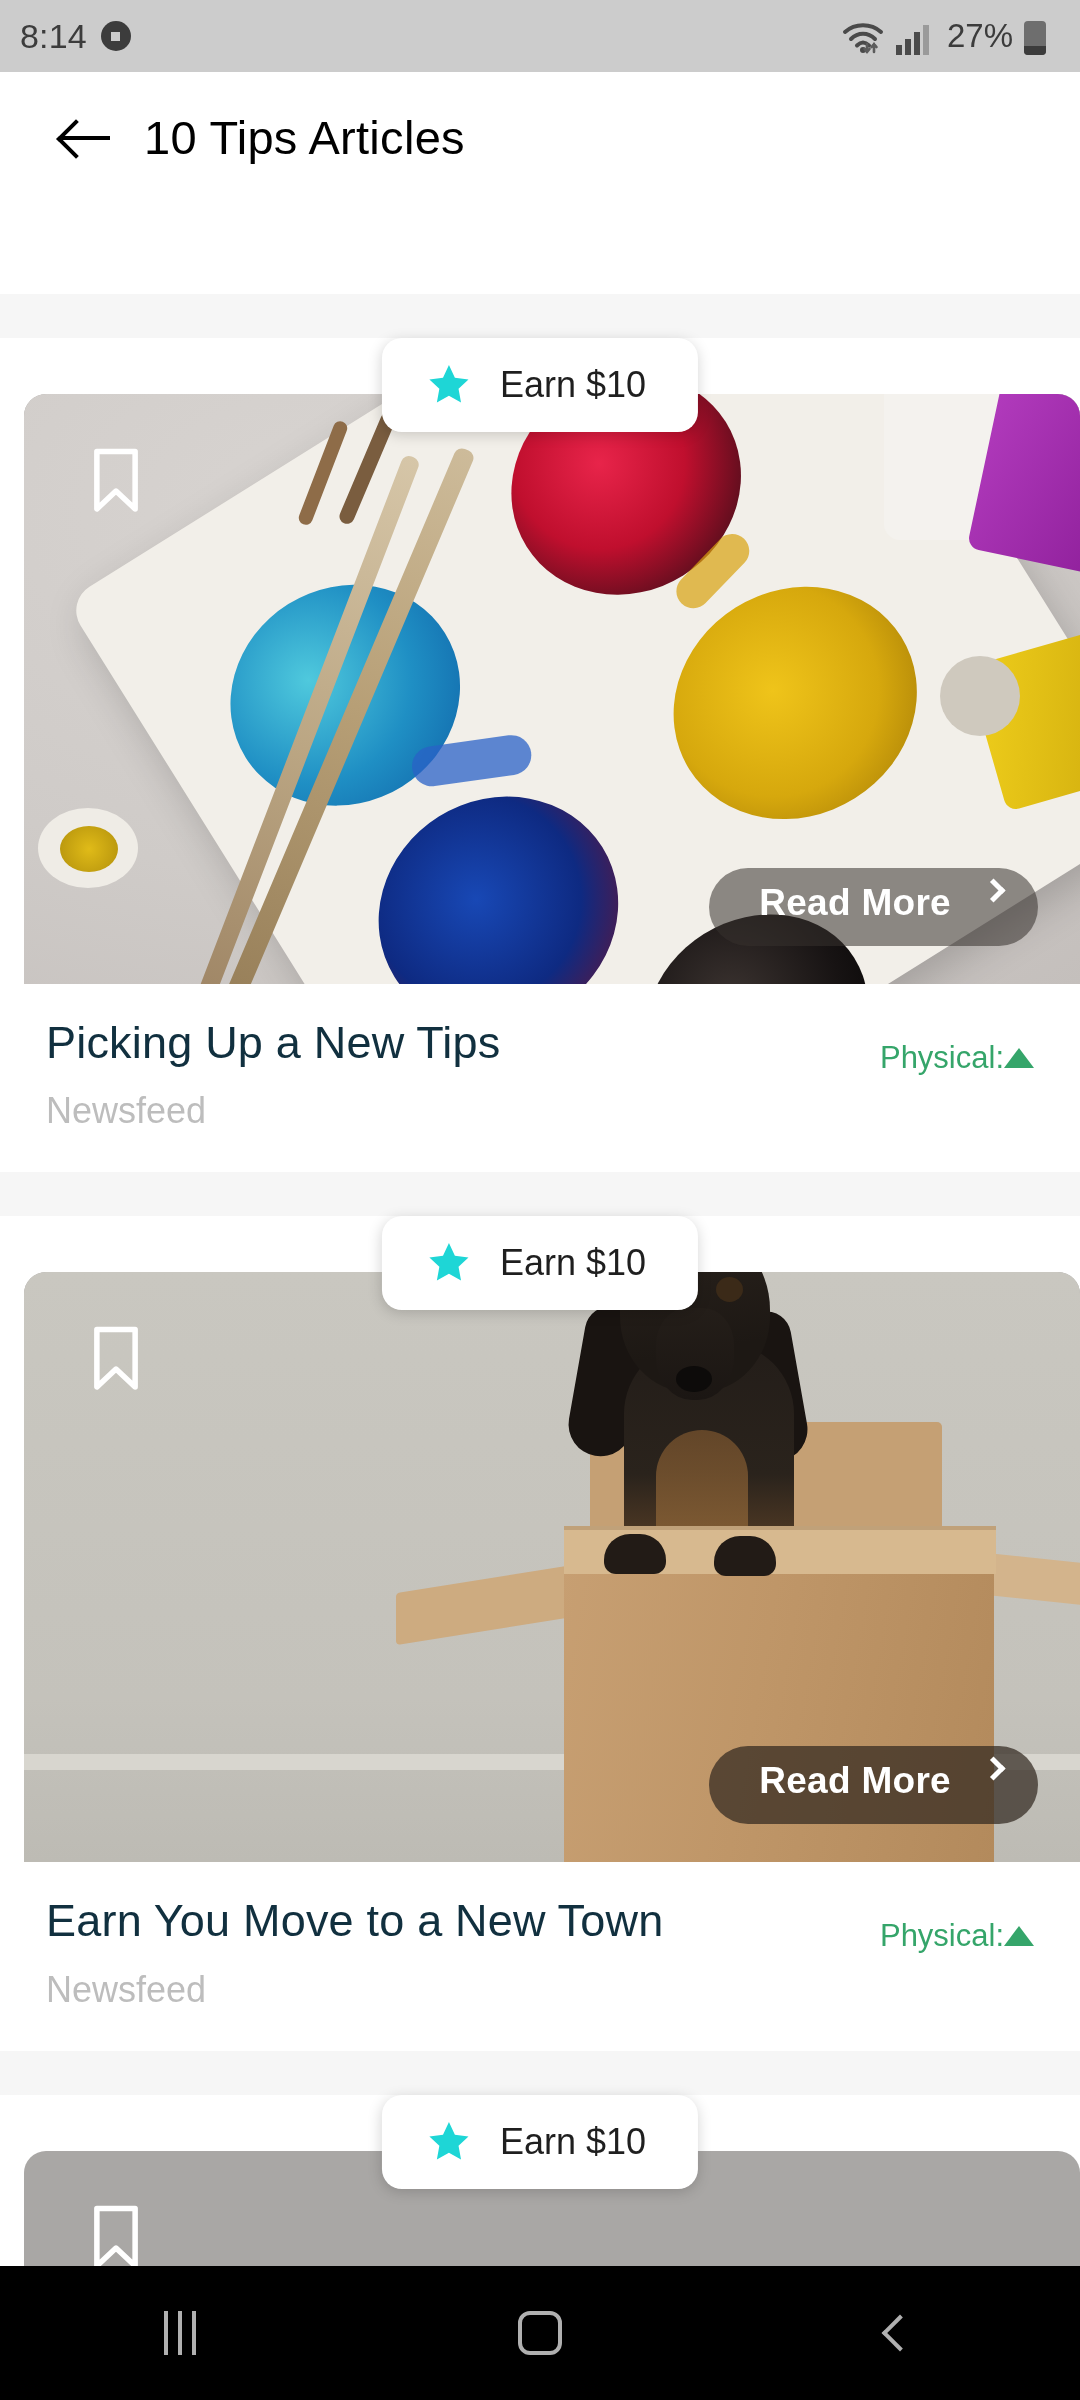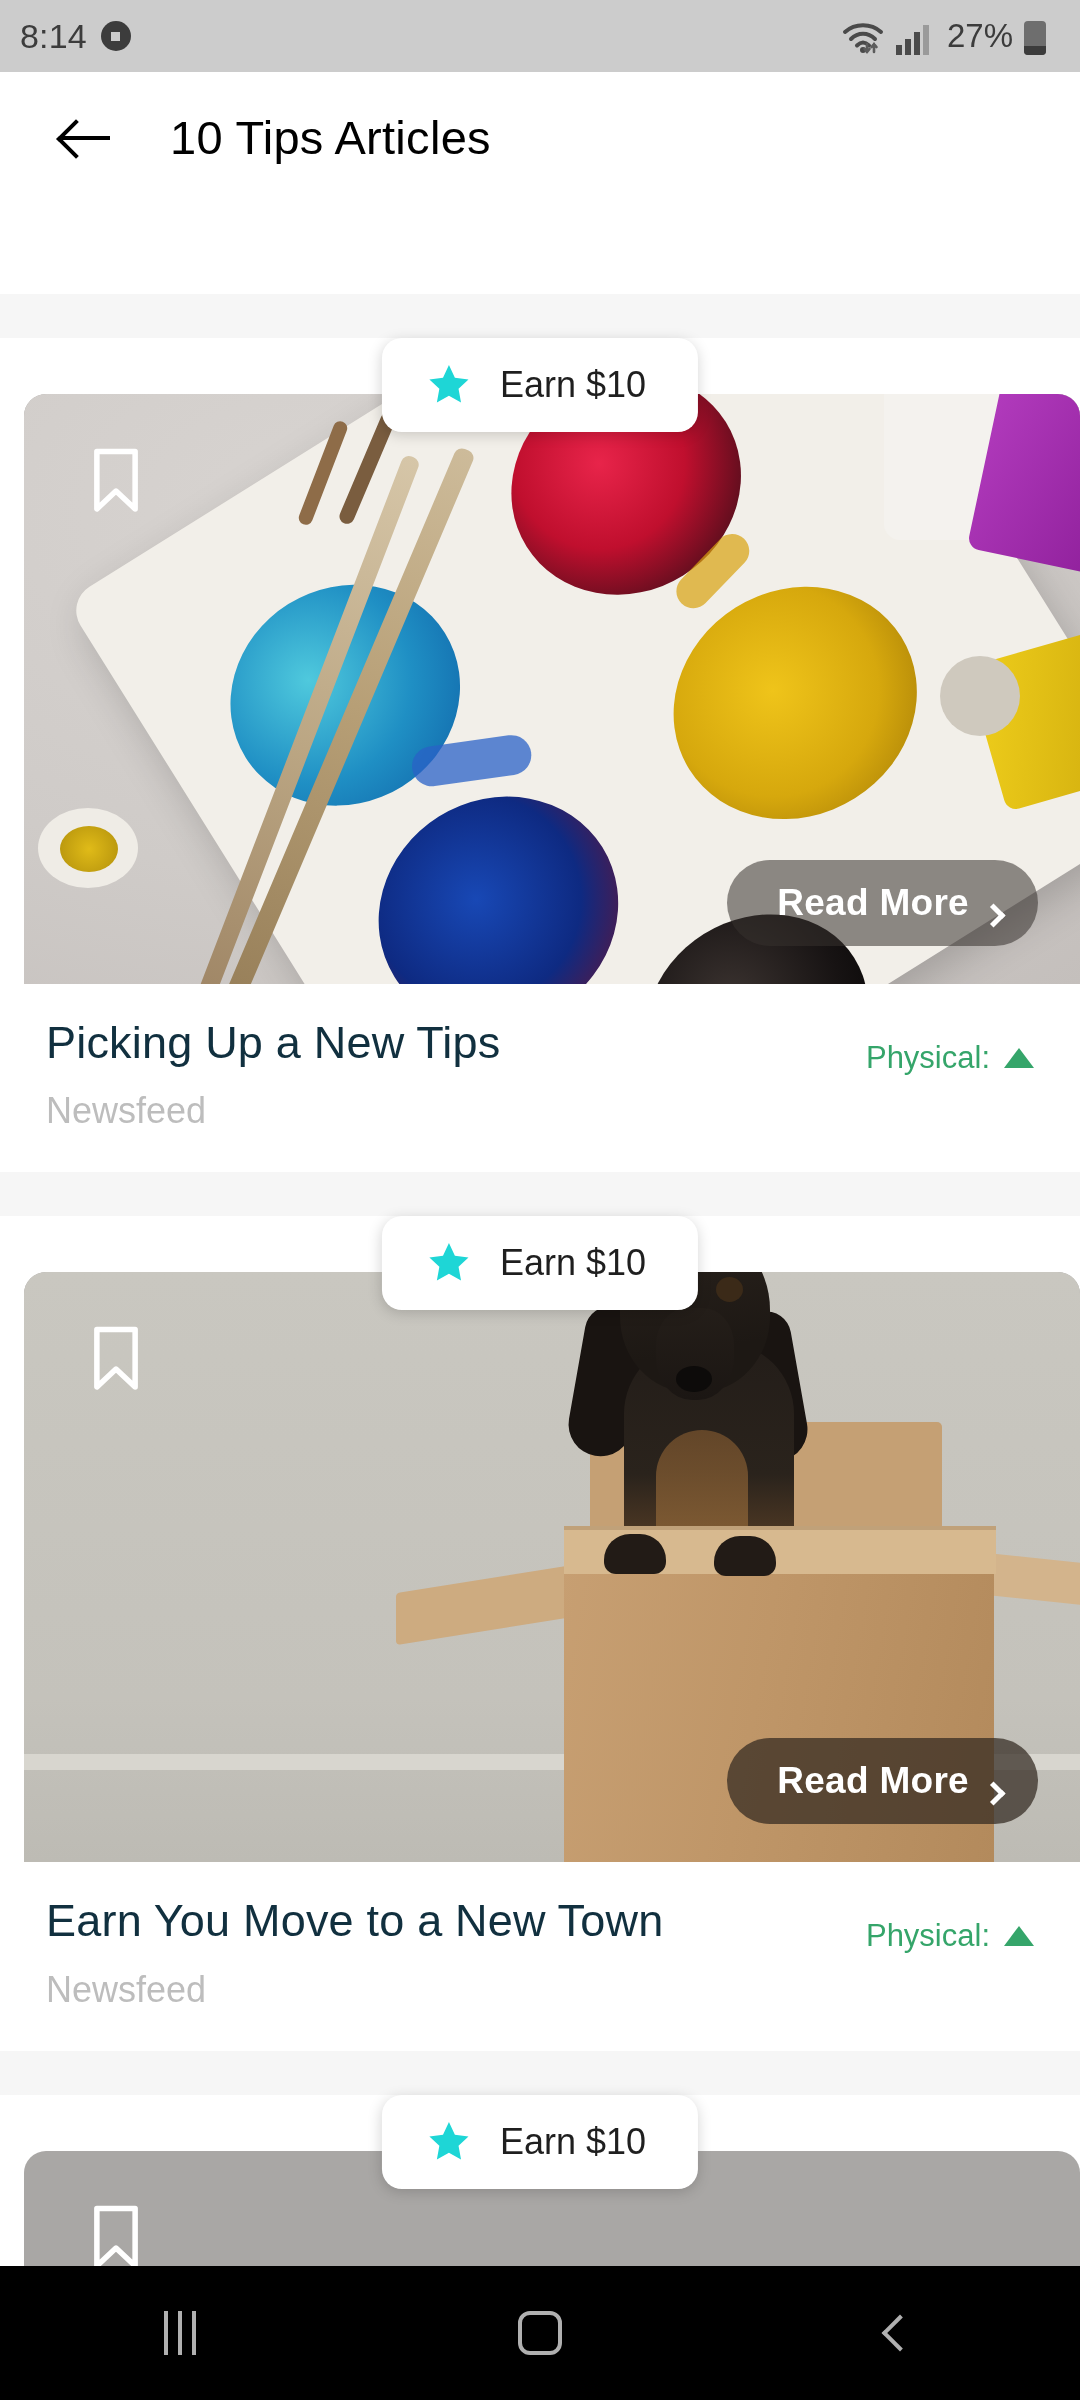--- a/index.html
+++ b/index.html
@@ -25,21 +25,21 @@
   .rec-icon i { width:9px; height:9px; background:#cccccc; display:block; }
   .sb-right { display:flex; align-items:flex-end; gap:11px; }
   .sb-pct { font-size:33px; color:#3c3c3c; margin-left:4px; }
   .batt { width:22px; height:34px; border-radius:4px; background:#6e6e6e;
           position:relative; overflow:hidden; }
   .batt::after { content:""; position:absolute; left:0; bottom:0; width:100%; height:9px; background:#3c3c3c; }
 
   
   .appbar {
     position:absolute; top:72px; left:0; width:860px; height:130px;
-    background:#ffffff; display:flex; align-items:center; padding-left:62px; gap:60px;
+    background:#ffffff; display:flex; align-items:center; padding-left:62px; gap:34px;
   }
   .back-arrow { width:48px; height:40px; position:relative; cursor:pointer; }
   .back-arrow::before { content:""; position:absolute; top:19px; left:0; width:48px; height:4px; background:#000; }
   .back-arrow::after { content:""; position:absolute; top:8px; left:0; width:24px; height:24px;
                        border-left:4px solid #000; border-bottom:4px solid #000; transform:rotate(45deg); }
   .appbar-title { font-size:47px; color:#000; letter-spacing:0.3px; }
 
   
   .content { position:absolute; top:202px; left:0; width:1080px; height:2064px; background:#ffffff; overflow:hidden; }
 
@@ -54,22 +54,22 @@
     border-radius:22px 22px 0 0; overflow:hidden; background:#a9a7a5;
   }
   .card-media.tall { height:590px; }
 
   
   .bookmark { position:absolute; left:66px; top:52px; width:52px; height:68px; z-index:4; cursor:pointer; }
 
   
   .readmore {
     position:absolute; right:42px; bottom:38px; z-index:4;
-    display:flex; align-items:flex-end; gap:16px;
-    padding:22px 36px 22px 50px; border-radius:50px;
+    display:flex; align-items:flex-start; gap:34px;
+    padding:14px 36px 22px 50px; border-radius:50px;
     background:rgba(55,50,45,0.55);
     color:#fff; font-size:37px; font-weight:bold; letter-spacing:0.3px;
     cursor:pointer; white-space:nowrap;
   }
   .readmore.dark { background:rgba(50,40,32,0.72); }
   .chev { width:17px; height:17px; border-right:5px solid #fff; border-top:5px solid #fff;
           transform:rotate(45deg); display:block; }
 
   
   .earn-badge {
@@ -79,21 +79,21 @@
     display:flex; align-items:center; gap:28px;
     padding:24px 52px 24px 44px; white-space:nowrap; cursor:pointer;
   }
   .earn-label { font-size:36px; color:#1f1f1f; }
 
   
   .card-info { display:flex; align-items:flex-start; padding:34px 46px 40px 46px; }
   .ci-left { flex:1; min-width:0; }
   .ci-title { font-size:45px; color:#11303f; letter-spacing:0.2px; line-height:1.12; }
   .ci-sub { font-size:36px; color:#bdbdbd; margin-top:22px; }
-  .ci-right { display:flex; align-items:center; gap:14px; padding-top:22px; white-space:nowrap; }
+  .ci-right { display:flex; align-items:center; padding-top:22px; white-space:nowrap; }
   .ci-tag { font-size:31px; color:#35a56a; }
   .tri-up { width:0; height:0; border-left:15px solid transparent; border-right:15px solid transparent;
             border-bottom:20px solid #35a56a; display:block; }
 
   
   .img-paint { position:absolute; inset:0; background:
       radial-gradient(ellipse at 30% 20%, #d8d4d1 0%, #cfcbc8 55%, #c4bfbc 100%); }
   .palette { position:absolute; left:180px; top:-70px; width:830px; height:760px;
              background:#f2efe9; border-radius:28px; transform:rotate(-32deg);
              box-shadow:0 16px 40px rgba(0,0,0,0.18); }

